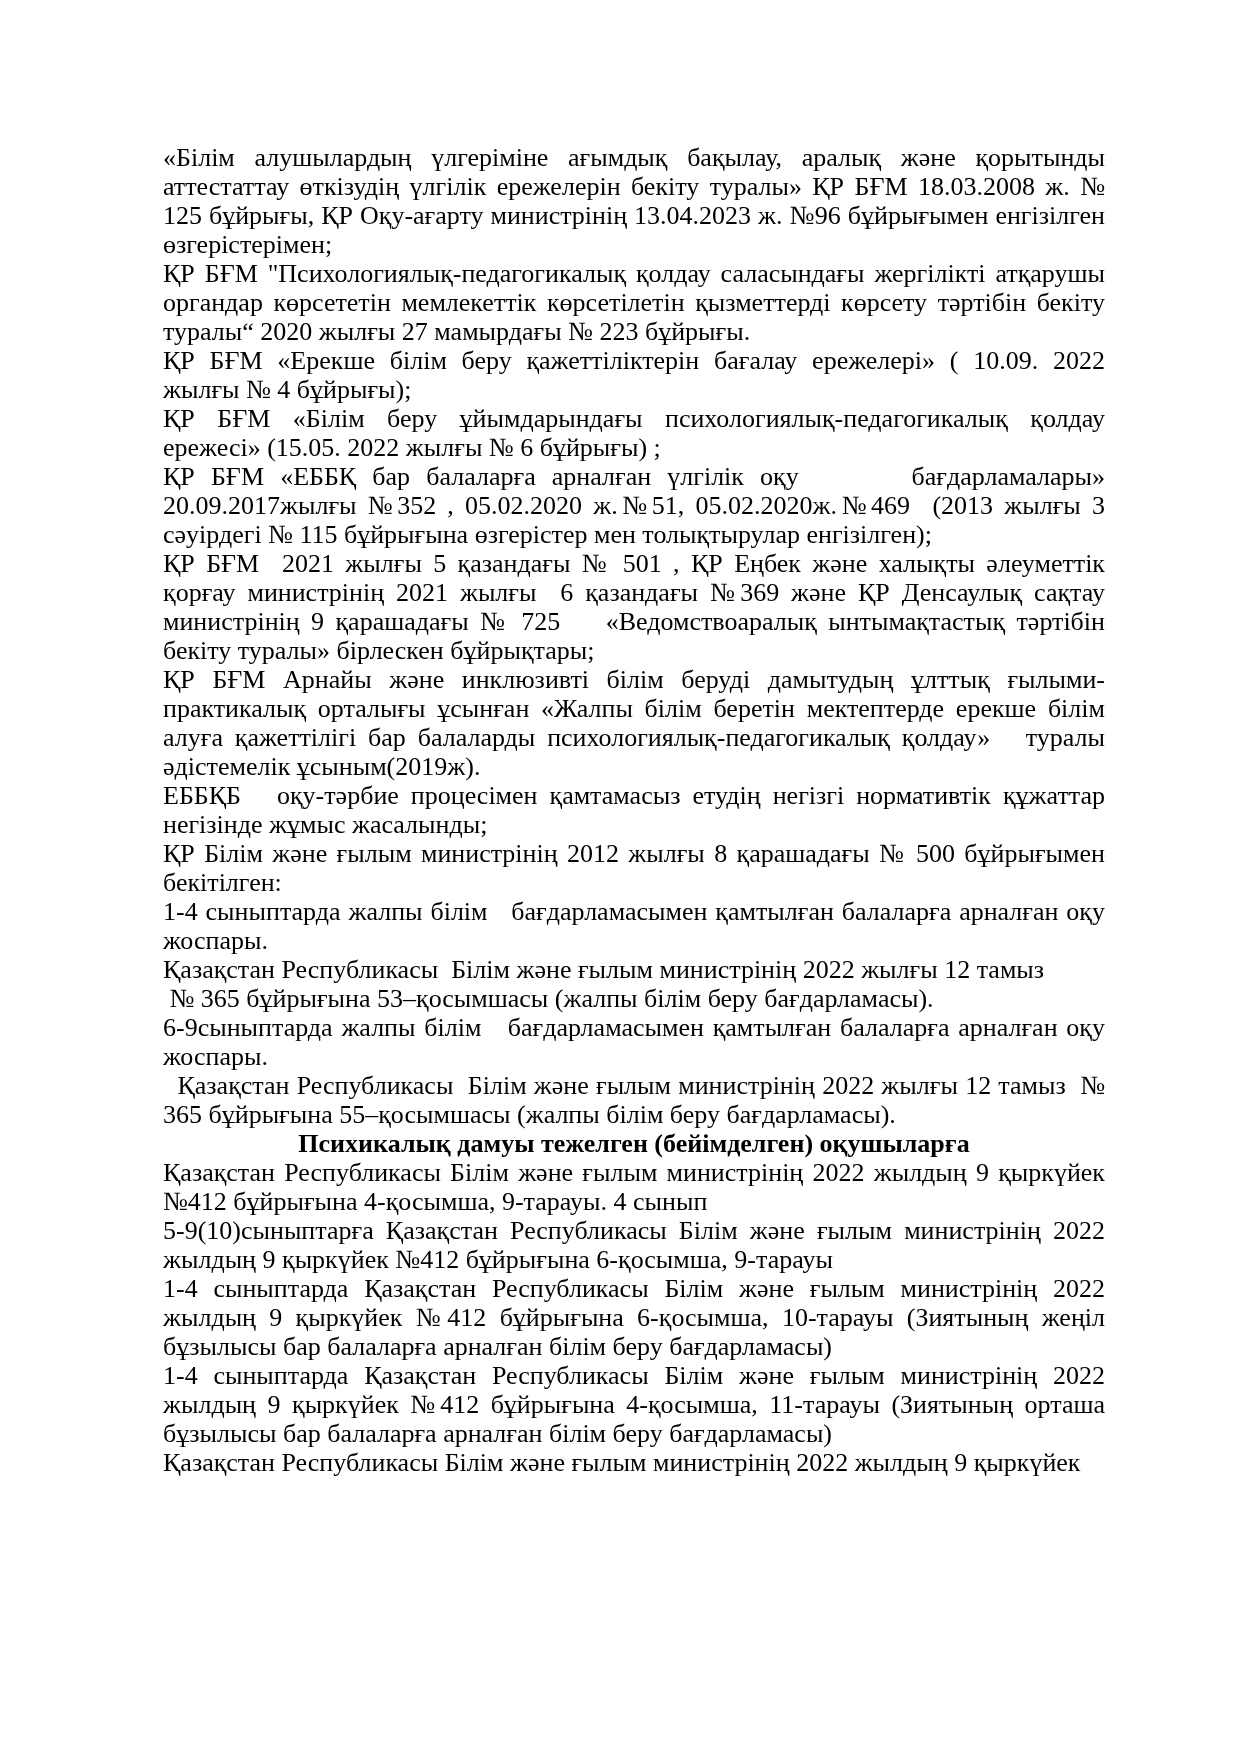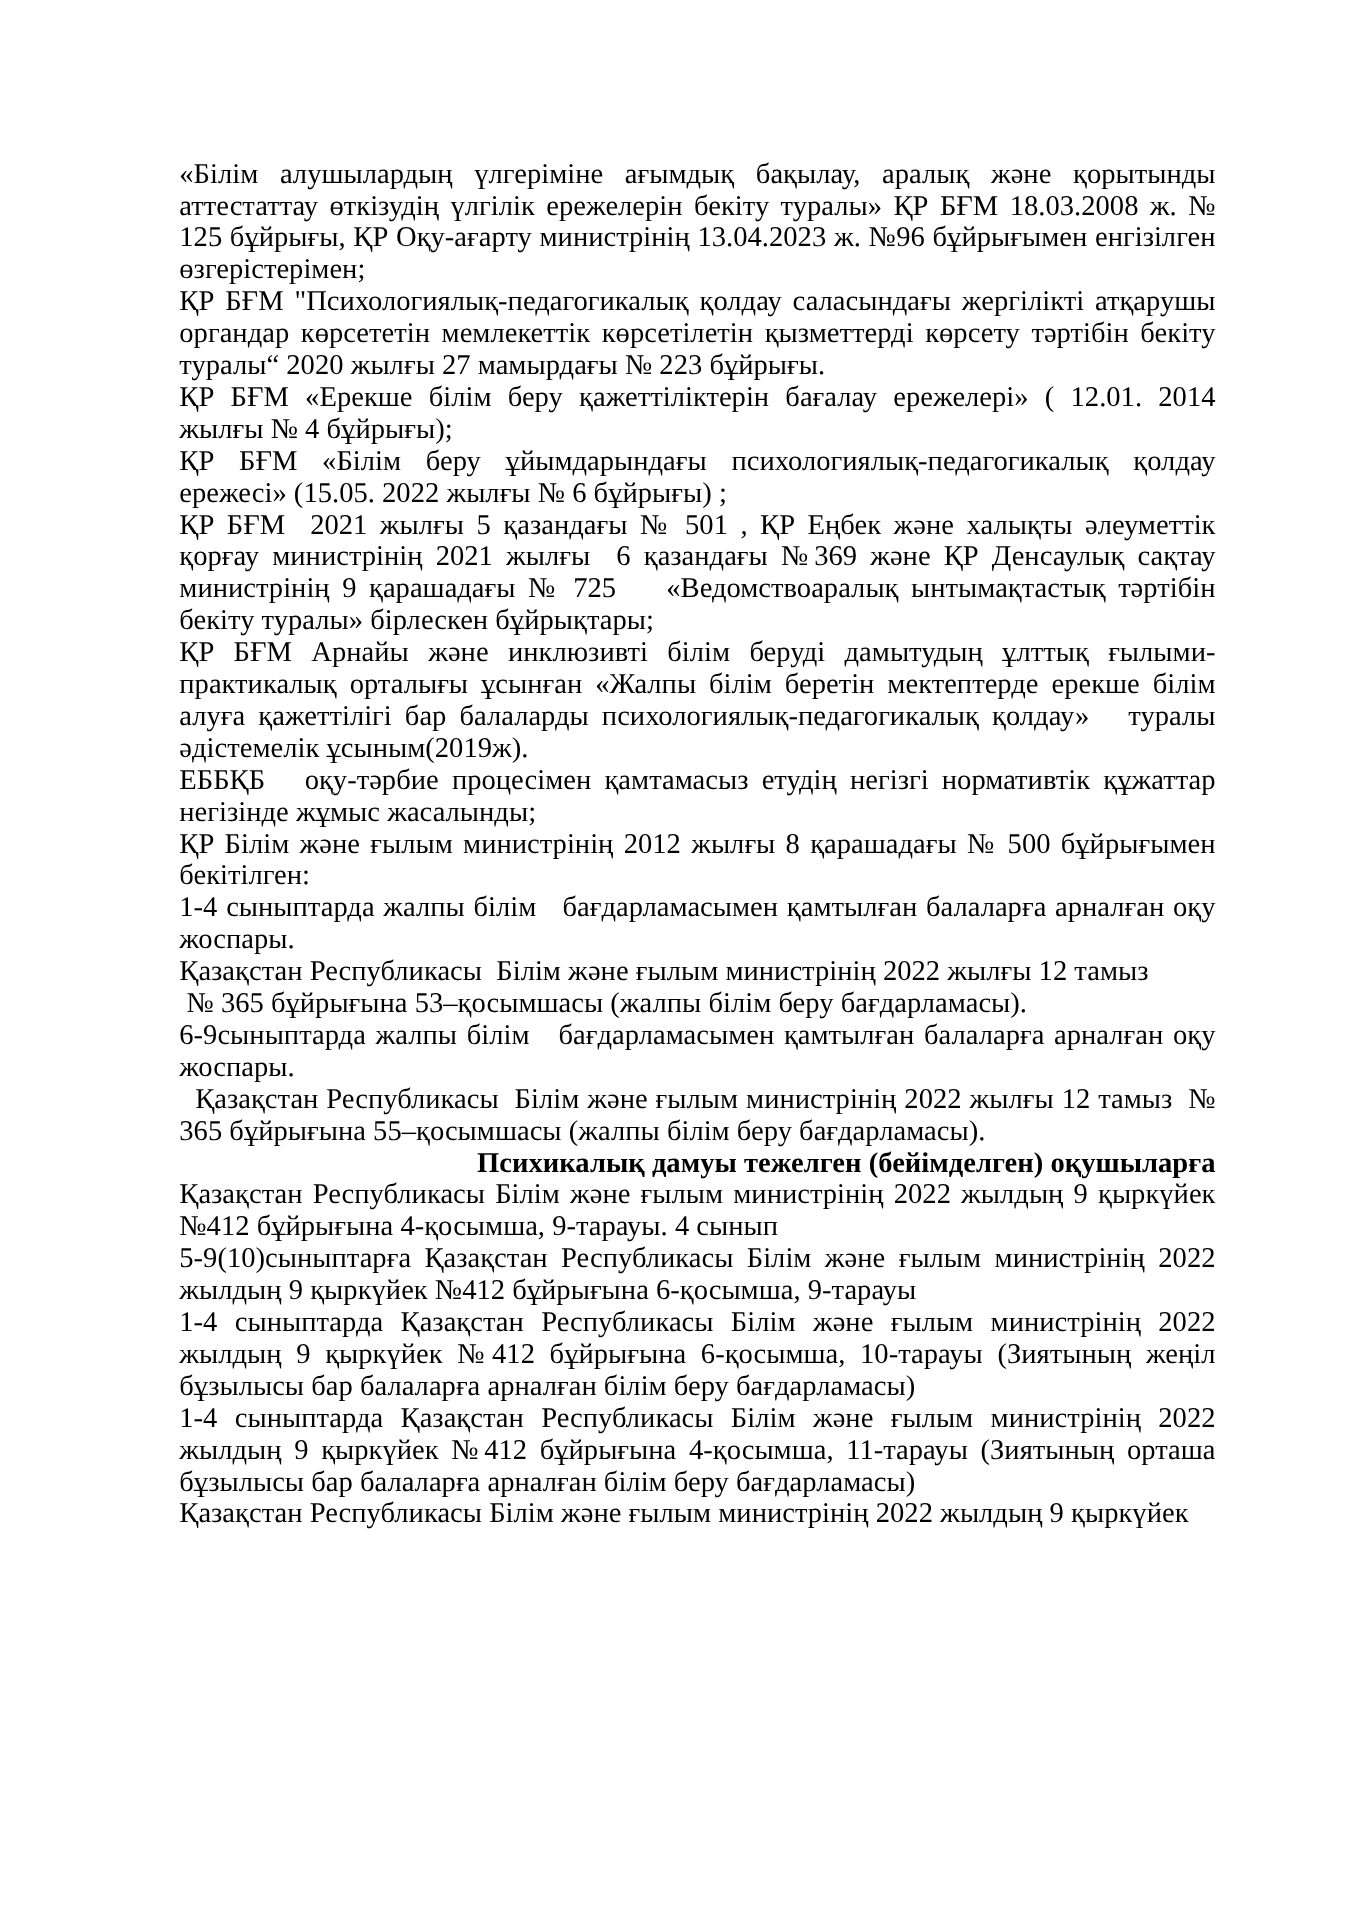--- a/index.html
+++ b/index.html
@@ -26,32 +26,33 @@
     text-align: justify;
   }
   .content p {
     margin: 0;
     padding: 0;
     white-space: pre-wrap;
     text-align: justify;
   }
   .content p.bold {
     font-weight: bold;
-    text-align: right;
+    text-align: center;
   }
 </style>
 </head>
 <body>
 
 <div class="page">
   <div class="content">
     <p>«Білім алушылардың үлгеріміне ағымдық бақылау, аралық және қорытынды аттестаттау өткізудің үлгілік ережелерін бекіту туралы» ҚР БҒМ 18.03.2008 ж. № 125 бұйрығы, ҚР Оқу-ағарту министрінің 13.04.2023 ж. №96 бұйрығымен енгізілген өзгерістерімен;</p>
     <p>ҚР БҒМ "Психологиялық-педагогикалық қолдау саласындағы жергілікті атқарушы органдар көрсететін мемлекеттік көрсетілетін қызметтерді көрсету тәртібін бекіту туралы“ 2020 жылғы 27 мамырдағы № 223 бұйрығы.</p>
-    <p>ҚР БҒМ «Ерекше білім беру қажеттіліктерін бағалау ережелері» ( 12.01. 2014 жылғы № 4 бұйрығы);</p>
+    <p>ҚР БҒМ «Ерекше білім беру қажеттіліктерін бағалау ережелері» ( 10.09. 2022 жылғы № 4 бұйрығы);</p>
     <p>ҚР БҒМ «Білім беру ұйымдарындағы психологиялық-педагогикалық қолдау ережесі» (15.05. 2022 жылғы № 6 бұйрығы) ;</p>
+    <p>ҚР БҒМ «ЕББҚ бар балаларға арналған үлгілік оқу       бағдарламалары» 20.09.2017жылғы №352 , 05.02.2020 ж.№51, 05.02.2020ж.№469  (2013 жылғы 3 сәуірдегі № 115 бұйрығына өзгерістер мен толықтырулар енгізілген);</p>
     <p>ҚР БҒМ  2021 жылғы 5 қазандағы № 501 , ҚР Еңбек және халықты әлеуметтік қорғау министрінің 2021 жылғы  6 қазандағы №369 және ҚР Денсаулық сақтау министрінің 9 қарашадағы № 725    «Ведомствоаралық ынтымақтастық тәртібін бекіту туралы» бірлескен бұйрықтары;</p>
     <p>ҚР БҒМ Арнайы және инклюзивті білім беруді дамытудың ұлттық ғылыми-практикалық орталығы ұсынған «Жалпы білім беретін мектептерде ерекше білім алуға қажеттілігі бар балаларды психологиялық-педагогикалық қолдау»   туралы әдістемелік ұсыным(2019ж).</p>
     <p>ЕББҚБ   оқу-тәрбие процесімен қамтамасыз етудің негізгі нормативтік құжаттар негізінде жұмыс жасалынды;</p>
     <p>ҚР Білім және ғылым министрінің 2012 жылғы 8 қарашадағы № 500 бұйрығымен бекітілген:</p>
     <p>1-4 сыныптарда жалпы білім   бағдарламасымен қамтылған балаларға арналған оқу жоспары.</p>
     <p>Қазақстан Республикасы  Білім және ғылым министрінің 2022 жылғы 12 тамыз</p>
     <p> № 365 бұйрығына 53–қосымшасы (жалпы білім беру бағдарламасы).</p>
     <p>6-9сыныптарда жалпы білім   бағдарламасымен қамтылған балаларға арналған оқу жоспары.</p>
     <p>  Қазақстан Республикасы  Білім және ғылым министрінің 2022 жылғы 12 тамыз  № 365 бұйрығына 55–қосымшасы (жалпы білім беру бағдарламасы).</p>
     <p class="bold">Психикалық дамуы тежелген (бейімделген) оқушыларға</p>

